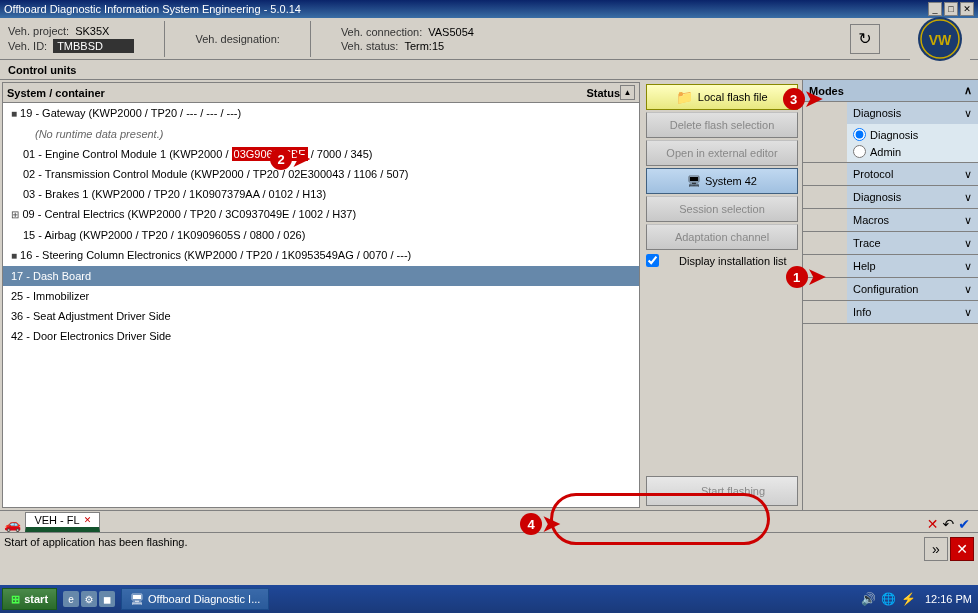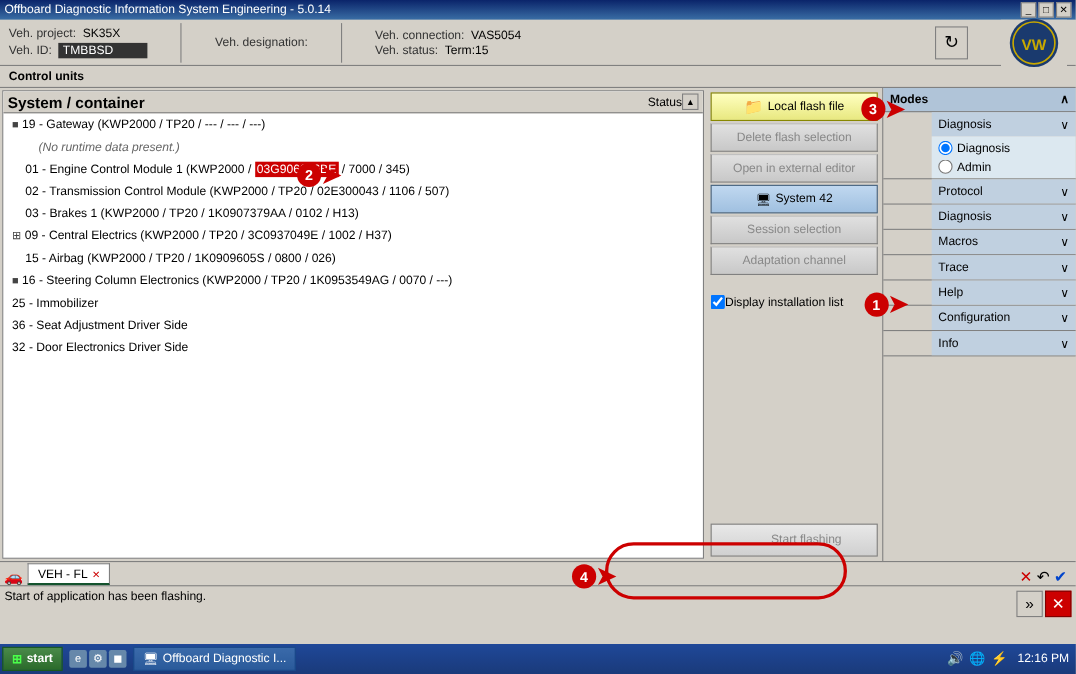--- a/index.html
+++ b/index.html
@@ -115,22 +115,22 @@
       flex-direction: column;
     }
     .tree-header {
       background: #d4d0c8;
       border-bottom: 1px solid #808080;
       height: 20px;
       display: flex;
       align-items: center;
       padding: 0 4px;
     }
-    .tree-header-system { flex: 1; font-size: 14px; font-weight: bold; }
-    .tree-header-status { width: 60px; font-size: 11px; font-weight: normal; text-align: right; }
+    .tree-header-system { flex: 1; font-size: 11px; font-weight: bold; }
+    .tree-header-status { width: 60px; font-size: 11px; font-weight: bold; text-align: right; }
     .tree-scroll {
       flex: 1;
       overflow-y: auto;
       overflow-x: hidden;
     }
     .tree-item {
       padding: 1px 4px 1px 8px;
       cursor: pointer;
       white-space: nowrap;
       font-size: 11px;
@@ -173,24 +173,23 @@
       background: linear-gradient(to bottom, #ffffc0, #e8e880);
       border-color: #888800;
     }
     .action-btn.system42 {
       background: linear-gradient(to bottom, #c0d8f0, #a0c0e0);
       border-color: #406080;
     }
     .checkbox-row {
       display: flex;
       align-items: center;
-      gap: 0;
+      gap: 20px;
       padding: 2px 0;
       font-size: 11px;
-      margin-top: 14px;
     }
     .start-flash-btn {
       background: linear-gradient(to bottom, #e8e8e8, #d0d0d0);
       border: 1px solid #808080;
       padding: 6px;
       font-size: 11px;
       cursor: pointer;
       text-align: center;
       margin-top: auto;
       min-height: 30px;
@@ -259,21 +258,21 @@
       padding: 2px 8px;
       font-size: 11px;
       cursor: pointer;
       display: flex;
       align-items: center;
       gap: 4px;
       height: 20px;
     }
     .tab.active {
       background: white;
-      border-bottom: 2px solid #14532d;
+      border-bottom: 5px solid #14532d;
       z-index: 1;
     }
     .tab-close {
       font-size: 9px;
       color: #cc0000;
       cursor: pointer;
     }
 
     
     .status-bar {
@@ -467,31 +466,34 @@
         <div class="tree-item indent1">
           15 - Airbag  (KWP2000 / TP20 / 1K0909605S / 0800 / 026)
         </div>
 
         <div class="tree-item">
           <span class="expand-icon">■</span>
           16 - Steering Column Electronics  (KWP2000 / TP20 / 1K0953549AG / 0070 / ---)
         </div>
 
 
+        <div class="tree-item selected">
+          17 - Dash Board
+        </div>
 
         <div class="tree-item">
           25 - Immobilizer
         </div>
 
         <div class="tree-item">
           36 - Seat Adjustment Driver Side
         </div>
 
         <div class="tree-item">
-          32 - Door Electronics Driver Side
+          42 - Door Electronics Driver Side
         </div>
 
       </div>
     </div>
 
     <div class="action-panel">
       <button class="action-btn flash-file">
         <span style="font-size:14px;">📁</span>
         <span>Local flash file</span>
       </button>

